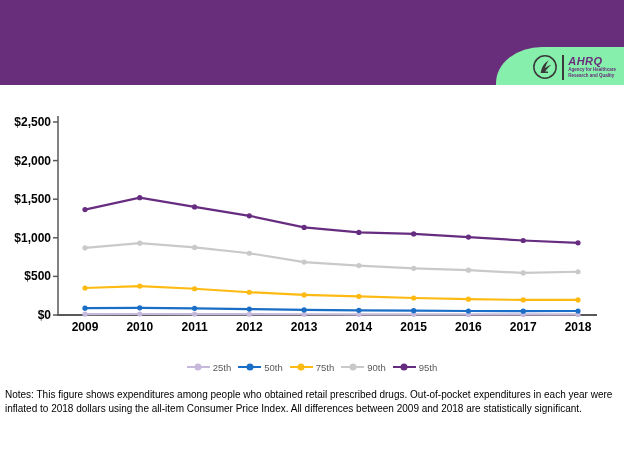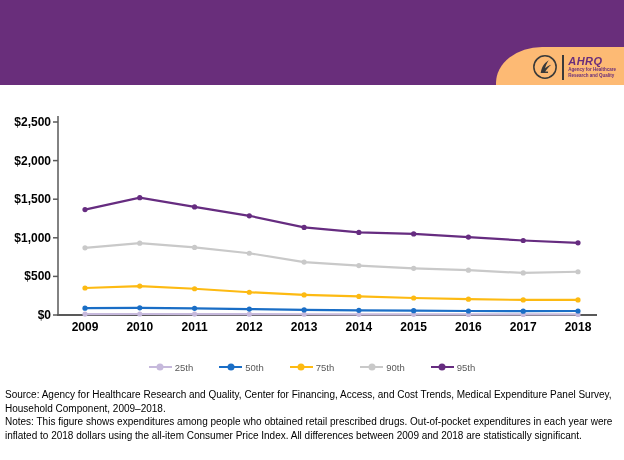--- a/index.html
+++ b/index.html
@@ -26,21 +26,21 @@
     text-align: center;
     margin: 0 auto;
     padding-top: 15px;
     max-width: 462px;
   }
   .logo-corner {
     position: absolute;
     right: 0; bottom: 0;
     width: 128px;
     height: 38px;
-    background: #fdba74;
+    background: #86efac;
     border-top-left-radius: 46px 36px;
     display: flex;
     align-items: center;
     justify-content: flex-end;
     gap: 4px;
     box-sizing: border-box;
     padding: 5px 8px 3px 30px;
   }
   .logo-divider {
     width: 2px;
@@ -73,21 +73,21 @@
   #chart-svg text { font-family: "Liberation Sans", sans-serif; }
   
   .legend {
     position: absolute;
     top: 358px;
     left: 0; right: 0;
     height: 18px;
     display: flex;
     justify-content: center;
     align-items: center;
-    gap: 26px;
+    gap: 7px;
   }
   .legend-item {
     display: flex;
     align-items: center;
     gap: 3px;
     font-size: 9.5px;
     color: #595959;
   }
   .lg-line {
     position: relative;
@@ -247,17 +247,16 @@
       </span>
       <span class="legend-item">
         <span class="lg-line" style="background: rgb(102, 44, 128);">
           <span class="lg-dot" style="background: rgb(102, 44, 128);"></span>
         </span>
         <span>95th</span>
       </span>
     </div>
 
   <div class="footer">
-    <p>Source: Agency for Healthcare Research and Quality, Center for Financing, Access, and Cost Trends, Medical Expenditure Panel Survey, Household Component, 2009–2018.</p>
     <p>Notes: This figure shows expenditures among people who obtained retail prescribed drugs. Out-of-pocket expenditures in each year were inflated to 2018 dollars using the all-item Consumer Price Index. All differences between 2009 and 2018 are statistically significant.</p>
   </div>
 
 </div>
 
 </body></html>

